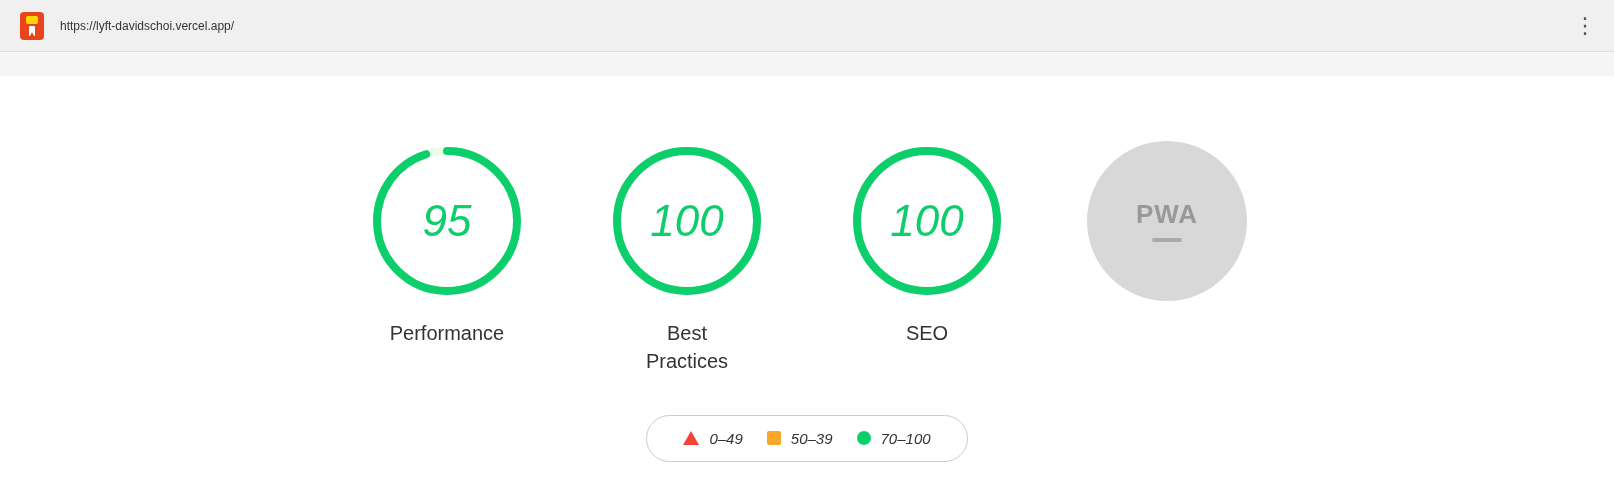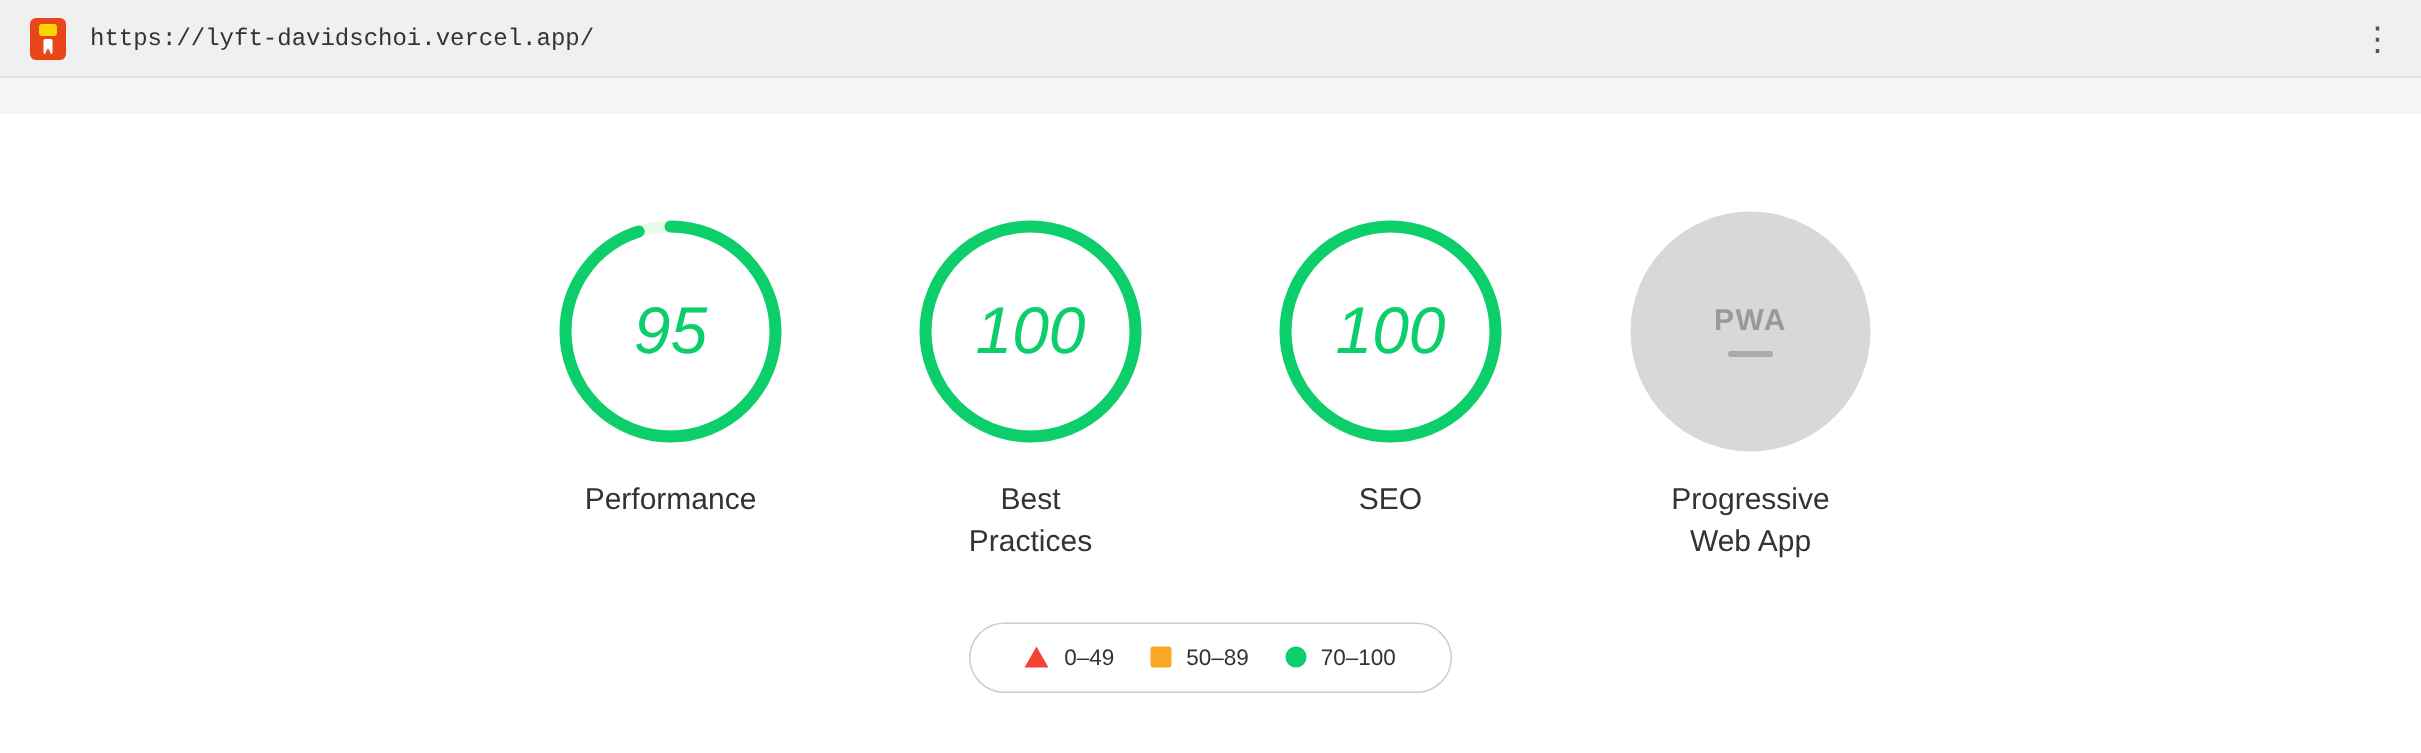--- a/index.html
+++ b/index.html
@@ -27,23 +27,22 @@
       align-items: center;
       gap: 12px;
     }
 
     .lighthouse-icon {
       width: 32px;
       height: 32px;
     }
 
     .url-text {
-      font-size: 16px;
+      font-size: 12px;
       color: #333;
-      font-family: Liberation Mono, monospace;
     }
 
     .menu-dots {
       font-size: 22px;
       color: #555;
       letter-spacing: 2px;
       cursor: pointer;
     }
 
     
@@ -125,21 +124,21 @@
       border-radius: 50%;
       background: #d8d8d8;
       display: flex;
       flex-direction: column;
       align-items: center;
       justify-content: center;
       gap: 8px;
     }
 
     .pwa-text-top {
-      font-size: 20px;
+      font-size: 26px;
       font-weight: bold;
       color: #999;
       letter-spacing: 1px;
     }
 
     .pwa-dash {
       width: 30px;
       height: 4px;
       background: #aaa;
       border-radius: 2px;
@@ -155,20 +154,21 @@
       padding: 14px 36px;
       background: #fff;
     }
 
     .legend-item {
       display: flex;
       align-items: center;
       gap: 10px;
       font-size: 15px;
       color: #333;
+      font-style: italic;
     }
 
     .legend-triangle {
       width: 0;
       height: 0;
       border-left: 8px solid transparent;
       border-right: 8px solid transparent;
       border-bottom: 14px solid #f44336;
     }
 
@@ -239,33 +239,32 @@
         <span class="score-number">100</span>
       </div>
       <span class="score-label">SEO</span>
     </div>
 
     <div class="score-item">
       <div class="pwa-circle">
         <span class="pwa-text-top">PWA</span>
         <div class="pwa-dash"></div>
       </div>
-      <span class="score-label">Progressive Web App</span>
     </div>
 
   </div>
 
   <div class="legend">
     <div class="legend-item">
       <div class="legend-triangle"></div>
       <span>0–49</span>
     </div>
     <div class="legend-item">
       <div class="legend-square"></div>
-      <span>50–89</span>
+      <span>50–39</span>
     </div>
     <div class="legend-item">
       <div class="legend-circle"></div>
       <span>70–100</span>
     </div>
   </div>
 
 </div>
 
 </body></html>

